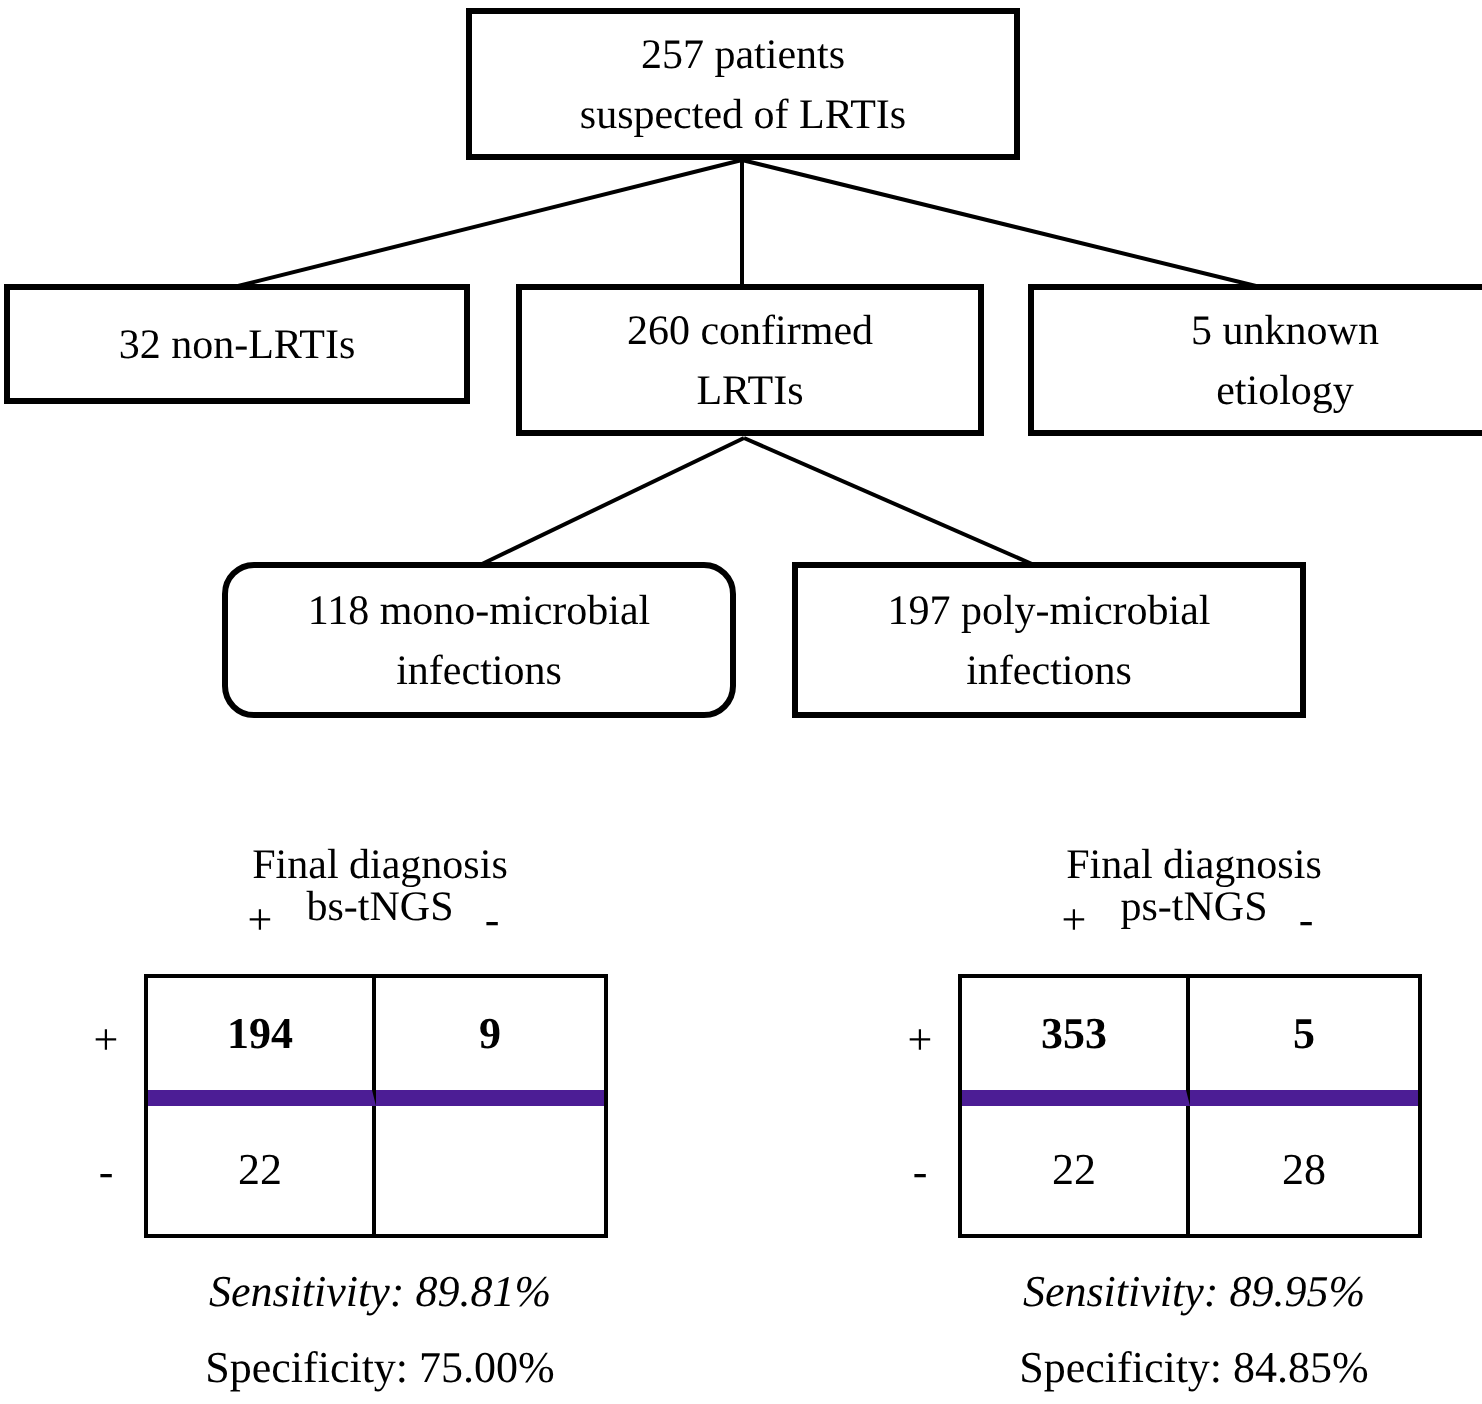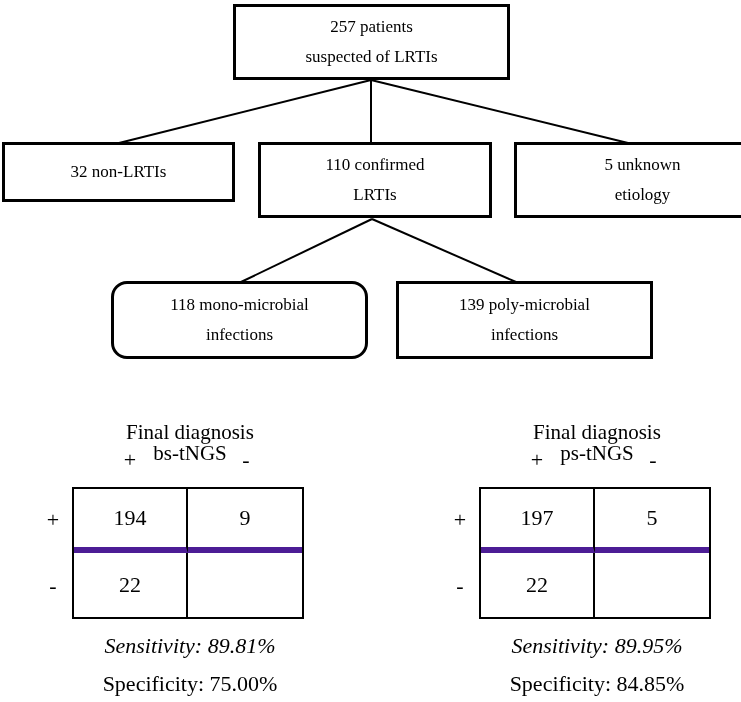--- a/index.html
+++ b/index.html
@@ -14,21 +14,21 @@
   }
   
   .fc-box {
     position: absolute;
     border: 3px solid #000000;
     background: #ffffff;
     display: flex;
     align-items: center;
     justify-content: center;
     text-align: center;
-    font-size: 17px;
+    font-size: 21px;
     line-height: 30px;
     white-space: pre-line;
     box-sizing: border-box;
     z-index: 2;
   }
   #box-root      { left: 233px; top: 4px;   width: 277px; height: 76px; }
   #box-nonlrtis  { left: 2px;   top: 142px; width: 233px; height: 60px; }
   #box-confirmed { left: 258px; top: 142px; width: 234px; height: 76px; }
   #box-unknown   { left: 514px; top: 142px; width: 257px; height: 76px; }
   #box-mono      { left: 111px; top: 281px; width: 257px; height: 78px; border-radius: 16px; }
@@ -59,21 +59,21 @@
     display: grid;
     grid-template-columns: 1fr 1fr;
     grid-template-rows: 1fr 1fr;
   }
   .mx-cell {
     display: flex; align-items: center; justify-content: center;
     font-size: 22px;
     box-sizing: border-box;
   }
   .mx-cell.col0 { border-right: 2px solid #000000; }
-  .mx-cell.row0 { border-bottom: 6px solid #4c1d95; }
+  .mx-cell.row0 { border-bottom: 8px solid #4c1d95; font-weight: bold; }
   .mx-rowheader {
     position: absolute; left: 0; width: 26px;
     text-align: center; font-size: 22px;
   }
   .mx-rowheader.r0 { top: 97px;  height: 66px; line-height: 66px; }
   .mx-rowheader.r1 { top: 163px; height: 66px; line-height: 66px; }
   .mx-sens, .mx-spec {
     position: absolute; left: 0; width: 100%;
     text-align: center; font-size: 22px; line-height: 27px;
   }
@@ -89,27 +89,27 @@
     <line x1="371" y1="80" x2="119" y2="143" stroke="#000000" stroke-width="2"></line>
     <line x1="371" y1="80" x2="371" y2="143" stroke="#000000" stroke-width="2"></line>
     <line x1="371" y1="80" x2="628" y2="143" stroke="#000000" stroke-width="2"></line>
     <line x1="372" y1="219" x2="241" y2="282" stroke="#000000" stroke-width="2"></line>
     <line x1="372" y1="219" x2="516" y2="282" stroke="#000000" stroke-width="2"></line>
   </svg>
 
   <div class="fc-box" id="box-root">257 patients
 suspected of LRTIs</div>
   <div class="fc-box" id="box-nonlrtis">32 non-LRTIs</div>
-  <div class="fc-box" id="box-confirmed">110 confirmed
+  <div class="fc-box" id="box-confirmed">260 confirmed
 LRTIs</div>
   <div class="fc-box" id="box-unknown">5 unknown
 etiology</div>
   <div class="fc-box" id="box-mono">118 mono-microbial
 infections</div>
-  <div class="fc-box" id="box-poly">139 poly-microbial
+  <div class="fc-box" id="box-poly">197 poly-microbial
 infections</div>
 
   <div class="matrix-section" id="matrix-bs">
     <div class="mx-title">bs-tNGS</div>
     <div class="mx-subtitle">Final diagnosis</div>
     <div class="mx-colheaders">
       <span class="mx-colheader c0">+</span>
       <span class="mx-colheader c1">-</span>
     </div>
     <span class="mx-rowheader r0">+</span>
@@ -126,21 +126,22 @@
   <div class="matrix-section" id="matrix-ps">
     <div class="mx-title">ps-tNGS</div>
     <div class="mx-subtitle">Final diagnosis</div>
     <div class="mx-colheaders">
       <span class="mx-colheader c0">+</span>
       <span class="mx-colheader c1">-</span>
     </div>
     <span class="mx-rowheader r0">+</span>
     <span class="mx-rowheader r1">-</span>
     <div class="mx-table">
-      <div class="mx-cell row0 col0">197</div>
+      <div class="mx-cell row0 col0">353</div>
       <div class="mx-cell row0 col1">5</div>
       <div class="mx-cell row1 col0">22</div>
+      <div class="mx-cell row1 col1">28</div>
     </div>
     <div class="mx-sens">Sensitivity: 89.95%</div>
     <div class="mx-spec">Specificity: 84.85%</div>
   </div>
 
 </div>
 
 </body></html>

